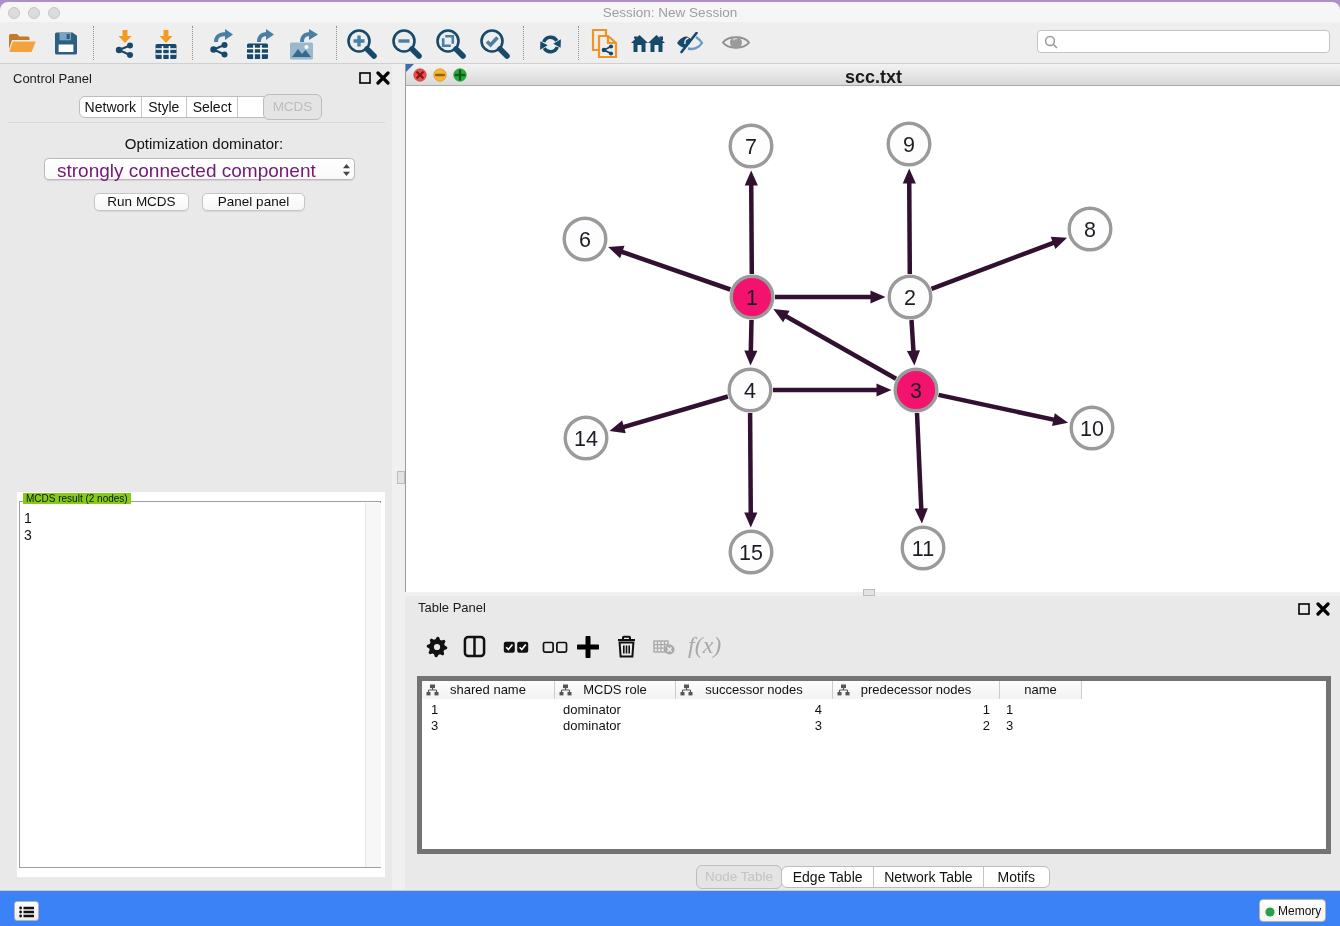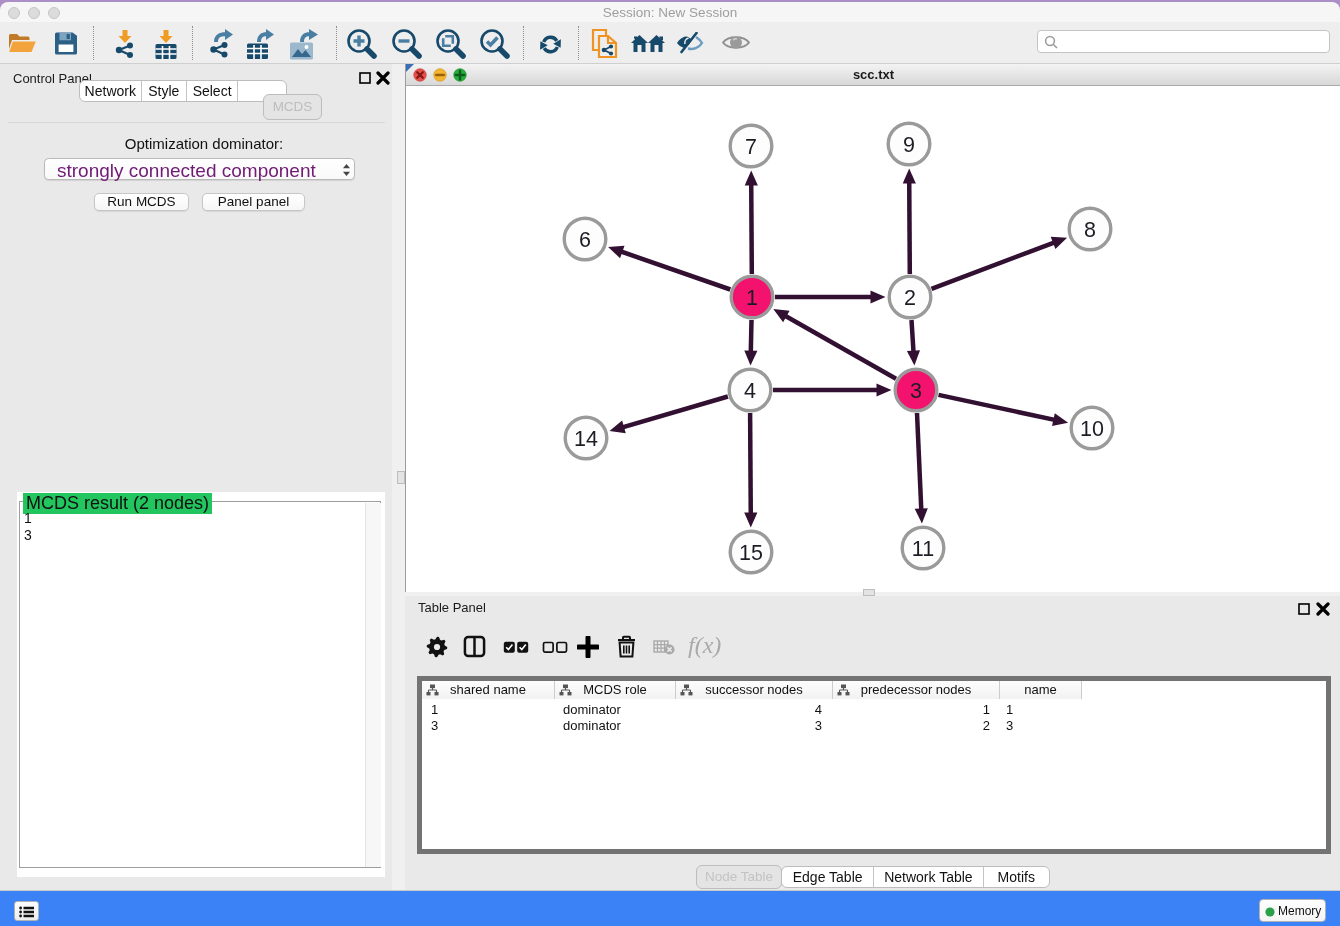--- a/index.html
+++ b/index.html
@@ -186,53 +186,53 @@
 </div>
 
 <div class="abs" id="cpanel">
   <div class="hdr">Control Panel</div>
   <svg class="abs" style="left:359px; top:8px;" width="12" height="12">
       <rect x="1" y="1" width="10" height="10" fill="none" stroke="#000" stroke-width="1.6"></rect>
     </svg>
   <svg class="abs" style="left:376px; top:7px;" width="14" height="14" viewBox="0 0 14 14">
       <path d="M2 2 L12 12 M12 2 L2 12" stroke="#000" stroke-width="3.2" stroke-linecap="round"></path>
     </svg>
-  <div class="tabbar" style="left:79px; top:16px; width:208px;">
+  <div class="tabbar" style="left:79px; top:32px; width:208px;">
     <div class="tab" style="width:72px;">Network</div>
     <div class="tab" style="width:53px;">Style</div>
     <div class="tab" style="width:60px;">Select</div>
     <div class="tab" style="width:56px; color:#e9e9e9; border-right:none;"></div>
   </div>
   <div class="tabsel" style="left:263px; top:30px; width:59px; height:26px; line-height:24px;">MCDS</div>
   <div class="abs" style="left:8px; top:58px; width:377px; height:0; border-top:1px solid #d8d8d8;"></div>
   <div class="abs" style="left:8px; top:71px; width:392px; text-align:center; font-size:15px; color:#111;">Optimization dominator:</div>
   <div class="abs" style="left:44px; top:94px; width:311px; height:22px; background:linear-gradient(#ffffff,#f9f9f9); border:1px solid #b9b9b9; border-radius:4.5px; box-shadow:0 1px 1px rgba(0,0,0,0.1);"></div>
   <div class="abs" style="left:57px; top:96px; font-size:19px; color:#701a75;">strongly connected component</div>
   <svg class="abs" style="left:342px; top:100px;" width="9" height="12" viewBox="0 0 9 12">
       <path d="M4.5 0 L8 4.2 L1 4.2 Z" fill="#444"></path>
       <path d="M4.5 12 L8 7.8 L1 7.8 Z" fill="#444"></path>
     </svg>
   <div class="btn" style="left:94px; top:129px; width:95px; height:18px;">Run MCDS</div>
   <div class="btn" style="left:202px; top:129px; width:103px; height:18px;">Panel panel</div>
   <div class="abs" style="left:17px; top:428px; width:368px; height:385px; background:#fff;"></div>
   <div class="abs" style="left:19px; top:437px; width:362px; height:367px; border:1px solid #9e9e9e;"></div>
   <div class="abs" style="left:365px; top:439px; width:16px; height:364px; background:#f7f7f7; border-left:1px solid #e3e3e3;"></div>
-  <div class="abs" style="left:23px; top:429px; font-size:18px; color:#111; background:#22c55e; padding:0 3px;">MCDS result (2 nodes)</div>
+  <div class="abs" style="left:23px; top:429px; font-size:10px; color:#111; background:#84cc16; padding:0 3px;">MCDS result (2 nodes)</div>
   <div class="abs" style="left:24px; top:446px; font-size:14px; color:#111;">1</div>
   <div class="abs" style="left:24px; top:463px; font-size:14px; color:#111;">3</div>
 </div>
 
 <div class="abs" id="vdiv"></div>
 <div class="abs" id="vhandle"></div>
 
 <div class="abs" id="ftitle">
   <svg class="abs" style="left:0; top:0;" width="8" height="8">
       <path d="M0 0 L8 0 L0 8 Z" fill="#3b6fb5"></path>
     </svg>
-  <div class="abs" style="left:0; top:3px; width:935px; text-align:center; font-size:13px; font-weight:bold; color:#1a1a1a;">scc.txt</div>
+  <div class="abs" style="left:0; top:3px; width:935px; text-align:center; font-size:18px; font-weight:bold; color:#1a1a1a;">scc.txt</div>
   <svg class="abs" style="left:7px; top:4px;" width="62" height="14" viewBox="0 0 62 14">
     <circle cx="7" cy="7" r="6.2" fill="#e5504a" stroke="#c44" stroke-width="0.8"></circle>
     <path d="M4.2 4.2 L9.8 9.8 M9.8 4.2 L4.2 9.8" stroke="#871511" stroke-width="2.2" stroke-linecap="round"></path>
     <circle cx="27" cy="7" r="6.2" fill="#f5b52e" stroke="#d49a22" stroke-width="0.8"></circle>
     <path d="M3.2 7 L10.8 7" transform="translate(20,0)" stroke="#985f0d" stroke-width="2.4" stroke-linecap="round"></path>
     <circle cx="47" cy="7" r="6.2" fill="#26ae3d" stroke="#1e9331" stroke-width="0.8"></circle>
     <path d="M47 2.8 L47 11.2 M42.8 7 L51.2 7" stroke="#0c5c1c" stroke-width="2.4" stroke-linecap="round"></path>
   </svg>
 </div>
 <div class="abs" id="fcanvas">

